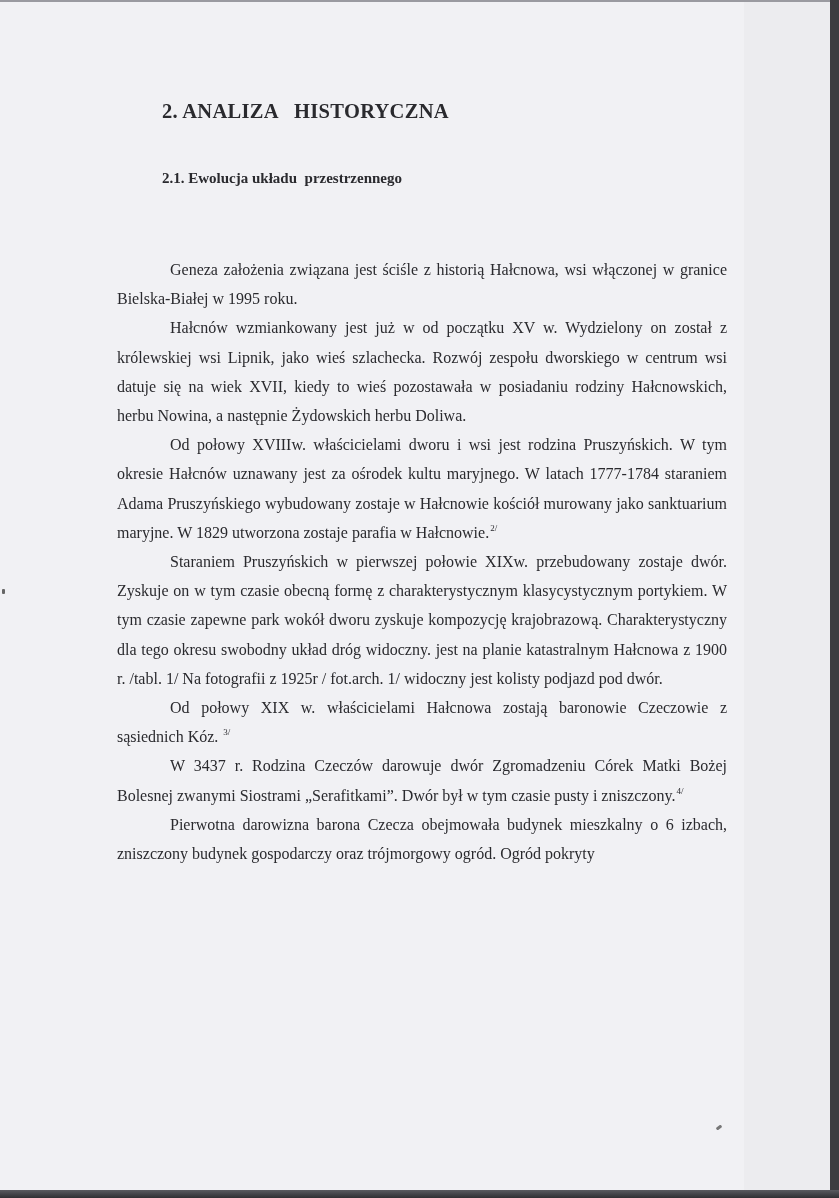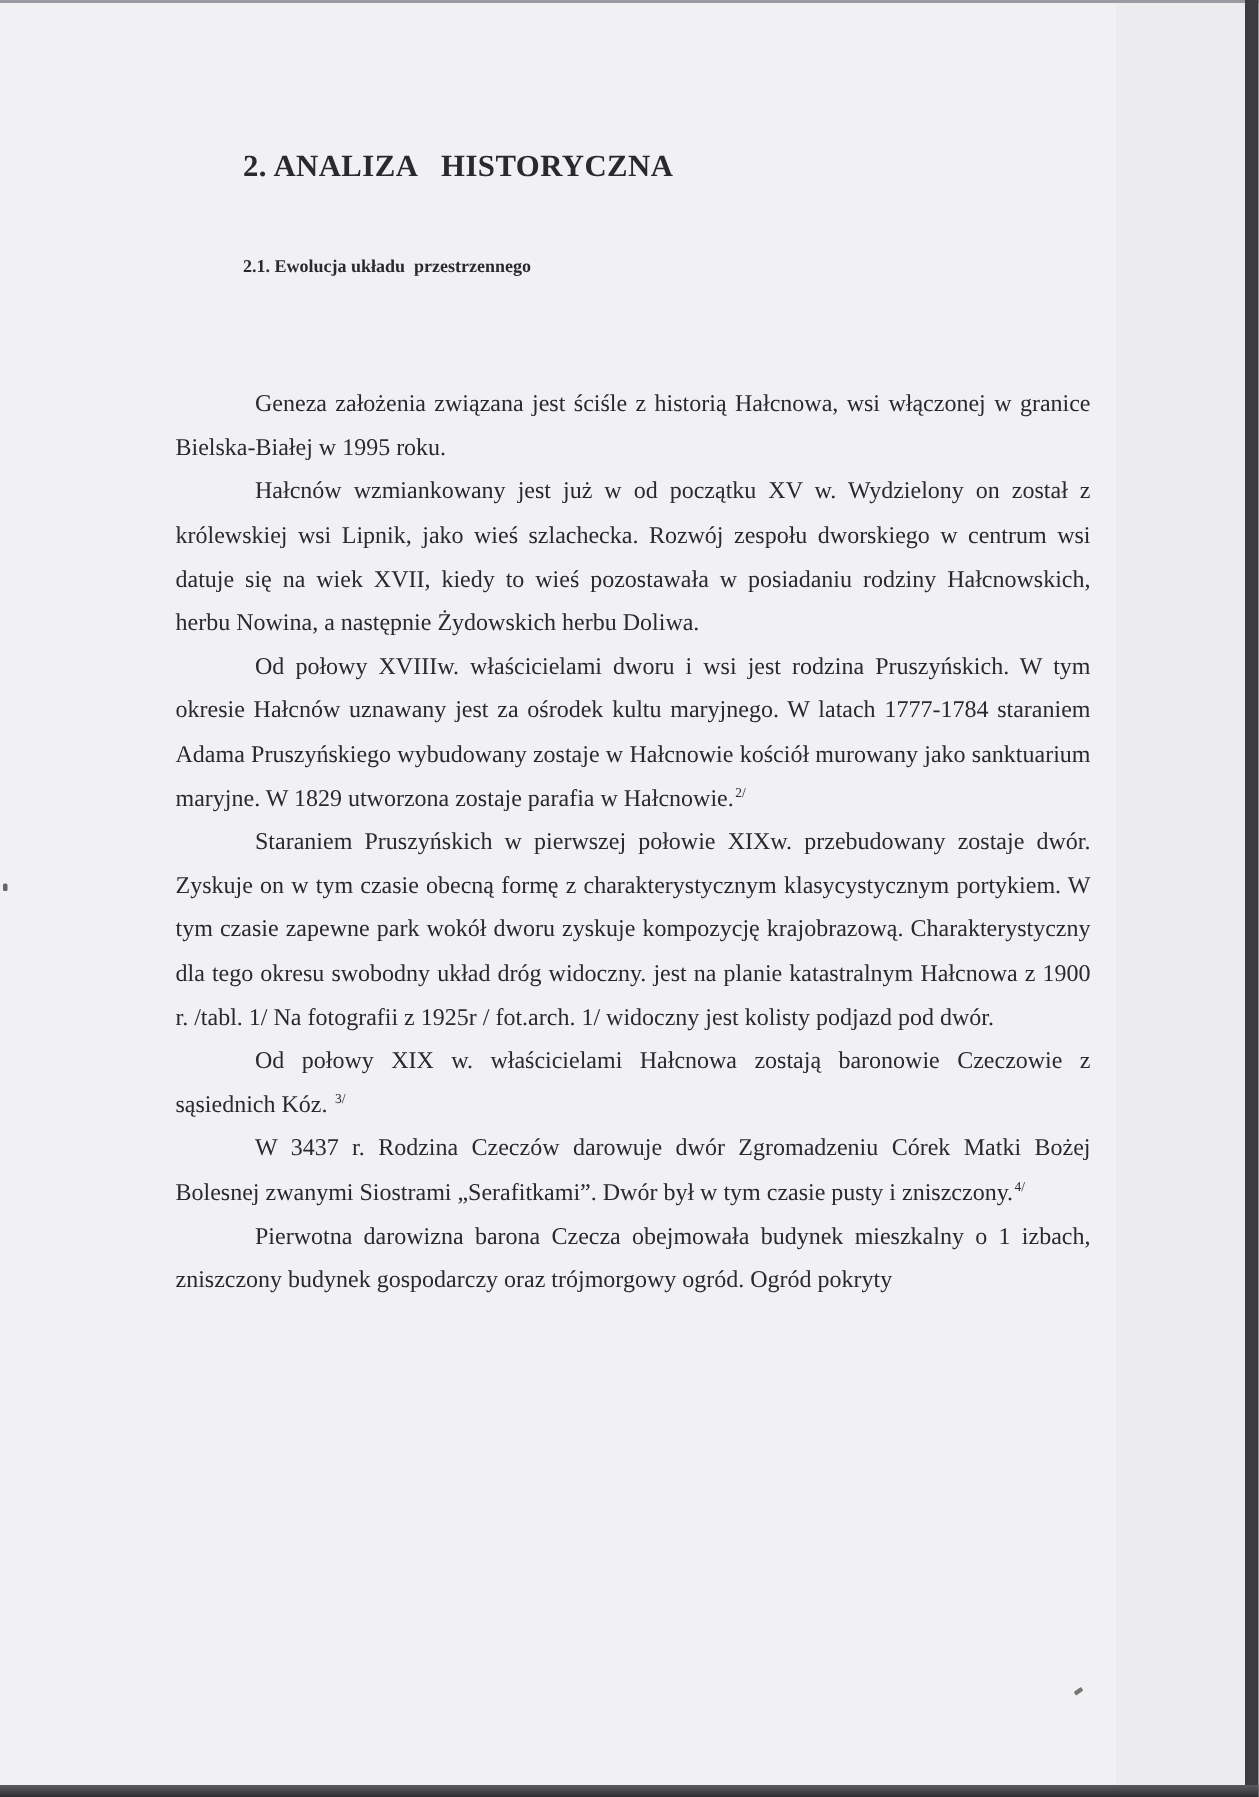--- a/index.html
+++ b/index.html
@@ -15,21 +15,21 @@
   }
   .edge-right { position:absolute; right:0; top:0; width:9px; height:1198px; background:#3c3c40; }
   .edge-bottom { position:absolute; left:0; bottom:0; width:839px; height:8px; background:linear-gradient(#5a5a60,#2f2f33); }
   .edge-top { position:absolute; left:0; top:0; width:839px; height:2px; background:#9a9aa0; }
   .h1 {
     position:absolute; left:162px; top:100px;
     font-size:20.5px; font-weight:bold; letter-spacing:0.3px; white-space:pre;
   }
   .h2 {
     position:absolute; left:162px; top:170px;
-    font-size:12px; font-weight:bold; white-space:pre;
+    font-size:15px; font-weight:bold; white-space:pre;
   }
   .body {
     position:absolute; left:117px; top:255px; width:610px;
     font-size:16px; line-height:29.2px; text-align:justify;
   }
   .body p { margin:0; text-indent:53px; }
   .body p + p { margin-top:0; }
   .fn { font-size:9px; vertical-align:top; position:relative; top:-4px; margin-left:1px; }
   .mark-left { position:absolute; left:2px; top:589px; width:3px; height:5px; background:#666; border-radius:1px; }
   .mark-right { position:absolute; left:716px; top:1126px; width:6px; height:3px; background:#777; transform:rotate(-35deg); border-radius:1px; }
@@ -43,20 +43,20 @@
   <div class="h1">2. ANALIZA   HISTORYCZNA</div>
   <div class="h2">2.1. Ewolucja układu  przestrzennego</div>
 
   <div class="body">
     <p><span>Geneza założenia związana jest ściśle z historią Hałcnowa, wsi włączonej w granice Bielska-Białej w 1995 roku.</span></p>
     <p><span>Hałcnów wzmiankowany jest już w od początku XV w. Wydzielony on został z królewskiej wsi Lipnik, jako wieś szlachecka. Rozwój zespołu dworskiego w centrum wsi datuje się na wiek XVII, kiedy to wieś pozostawała w posiadaniu rodziny Hałcnowskich, herbu Nowina, a następnie Żydowskich herbu Doliwa.</span></p>
     <p><span>Od połowy XVIIIw. właścicielami dworu i wsi jest rodzina Pruszyńskich. W tym okresie Hałcnów uznawany jest za ośrodek kultu maryjnego. W latach 1777-1784 staraniem Adama Pruszyńskiego wybudowany zostaje w Hałcnowie kościół murowany jako sanktuarium maryjne. W 1829 utworzona zostaje parafia w Hałcnowie.</span><sup class="fn">2/</sup></p>
     <p><span>Staraniem Pruszyńskich w pierwszej połowie XIXw. przebudowany zostaje dwór. Zyskuje on w tym czasie obecną formę z charakterystycznym klasycystycznym portykiem.  W tym czasie zapewne  park wokół dworu zyskuje kompozycję krajobrazową. Charakterystyczny dla tego okresu swobodny układ dróg widoczny. jest na planie katastralnym Hałcnowa z 1900 r. /tabl. 1/  Na fotografii z 1925r / fot.arch. 1/ widoczny jest kolisty podjazd pod dwór.</span></p>
     <p><span>Od połowy XIX w. właścicielami Hałcnowa zostają baronowie Czeczowie z sąsiednich Kóz.</span> <sup class="fn">3/</sup></p>
     <p><span>W 3437 r. Rodzina Czeczów darowuje dwór Zgromadzeniu Córek Matki Bożej Bolesnej zwanymi Siostrami „Serafitkami”. Dwór był w tym czasie pusty i zniszczony.</span><sup class="fn">4/</sup></p>
-    <p><span>Pierwotna darowizna barona Czecza obejmowała budynek mieszkalny o 1 izbach, zniszczony budynek gospodarczy oraz trójmorgowy ogród. Ogród pokryty</span></p>
+    <p><span>Pierwotna darowizna barona Czecza obejmowała budynek mieszkalny o 6 izbach, zniszczony budynek gospodarczy oraz trójmorgowy ogród. Ogród pokryty</span></p>
   </div>
 
   <div class="mark-left"></div>
   <div class="mark-right"></div>
 </div>
 <div class="edge-right"></div>
 <div class="edge-bottom"></div>
 
 </body></html>

